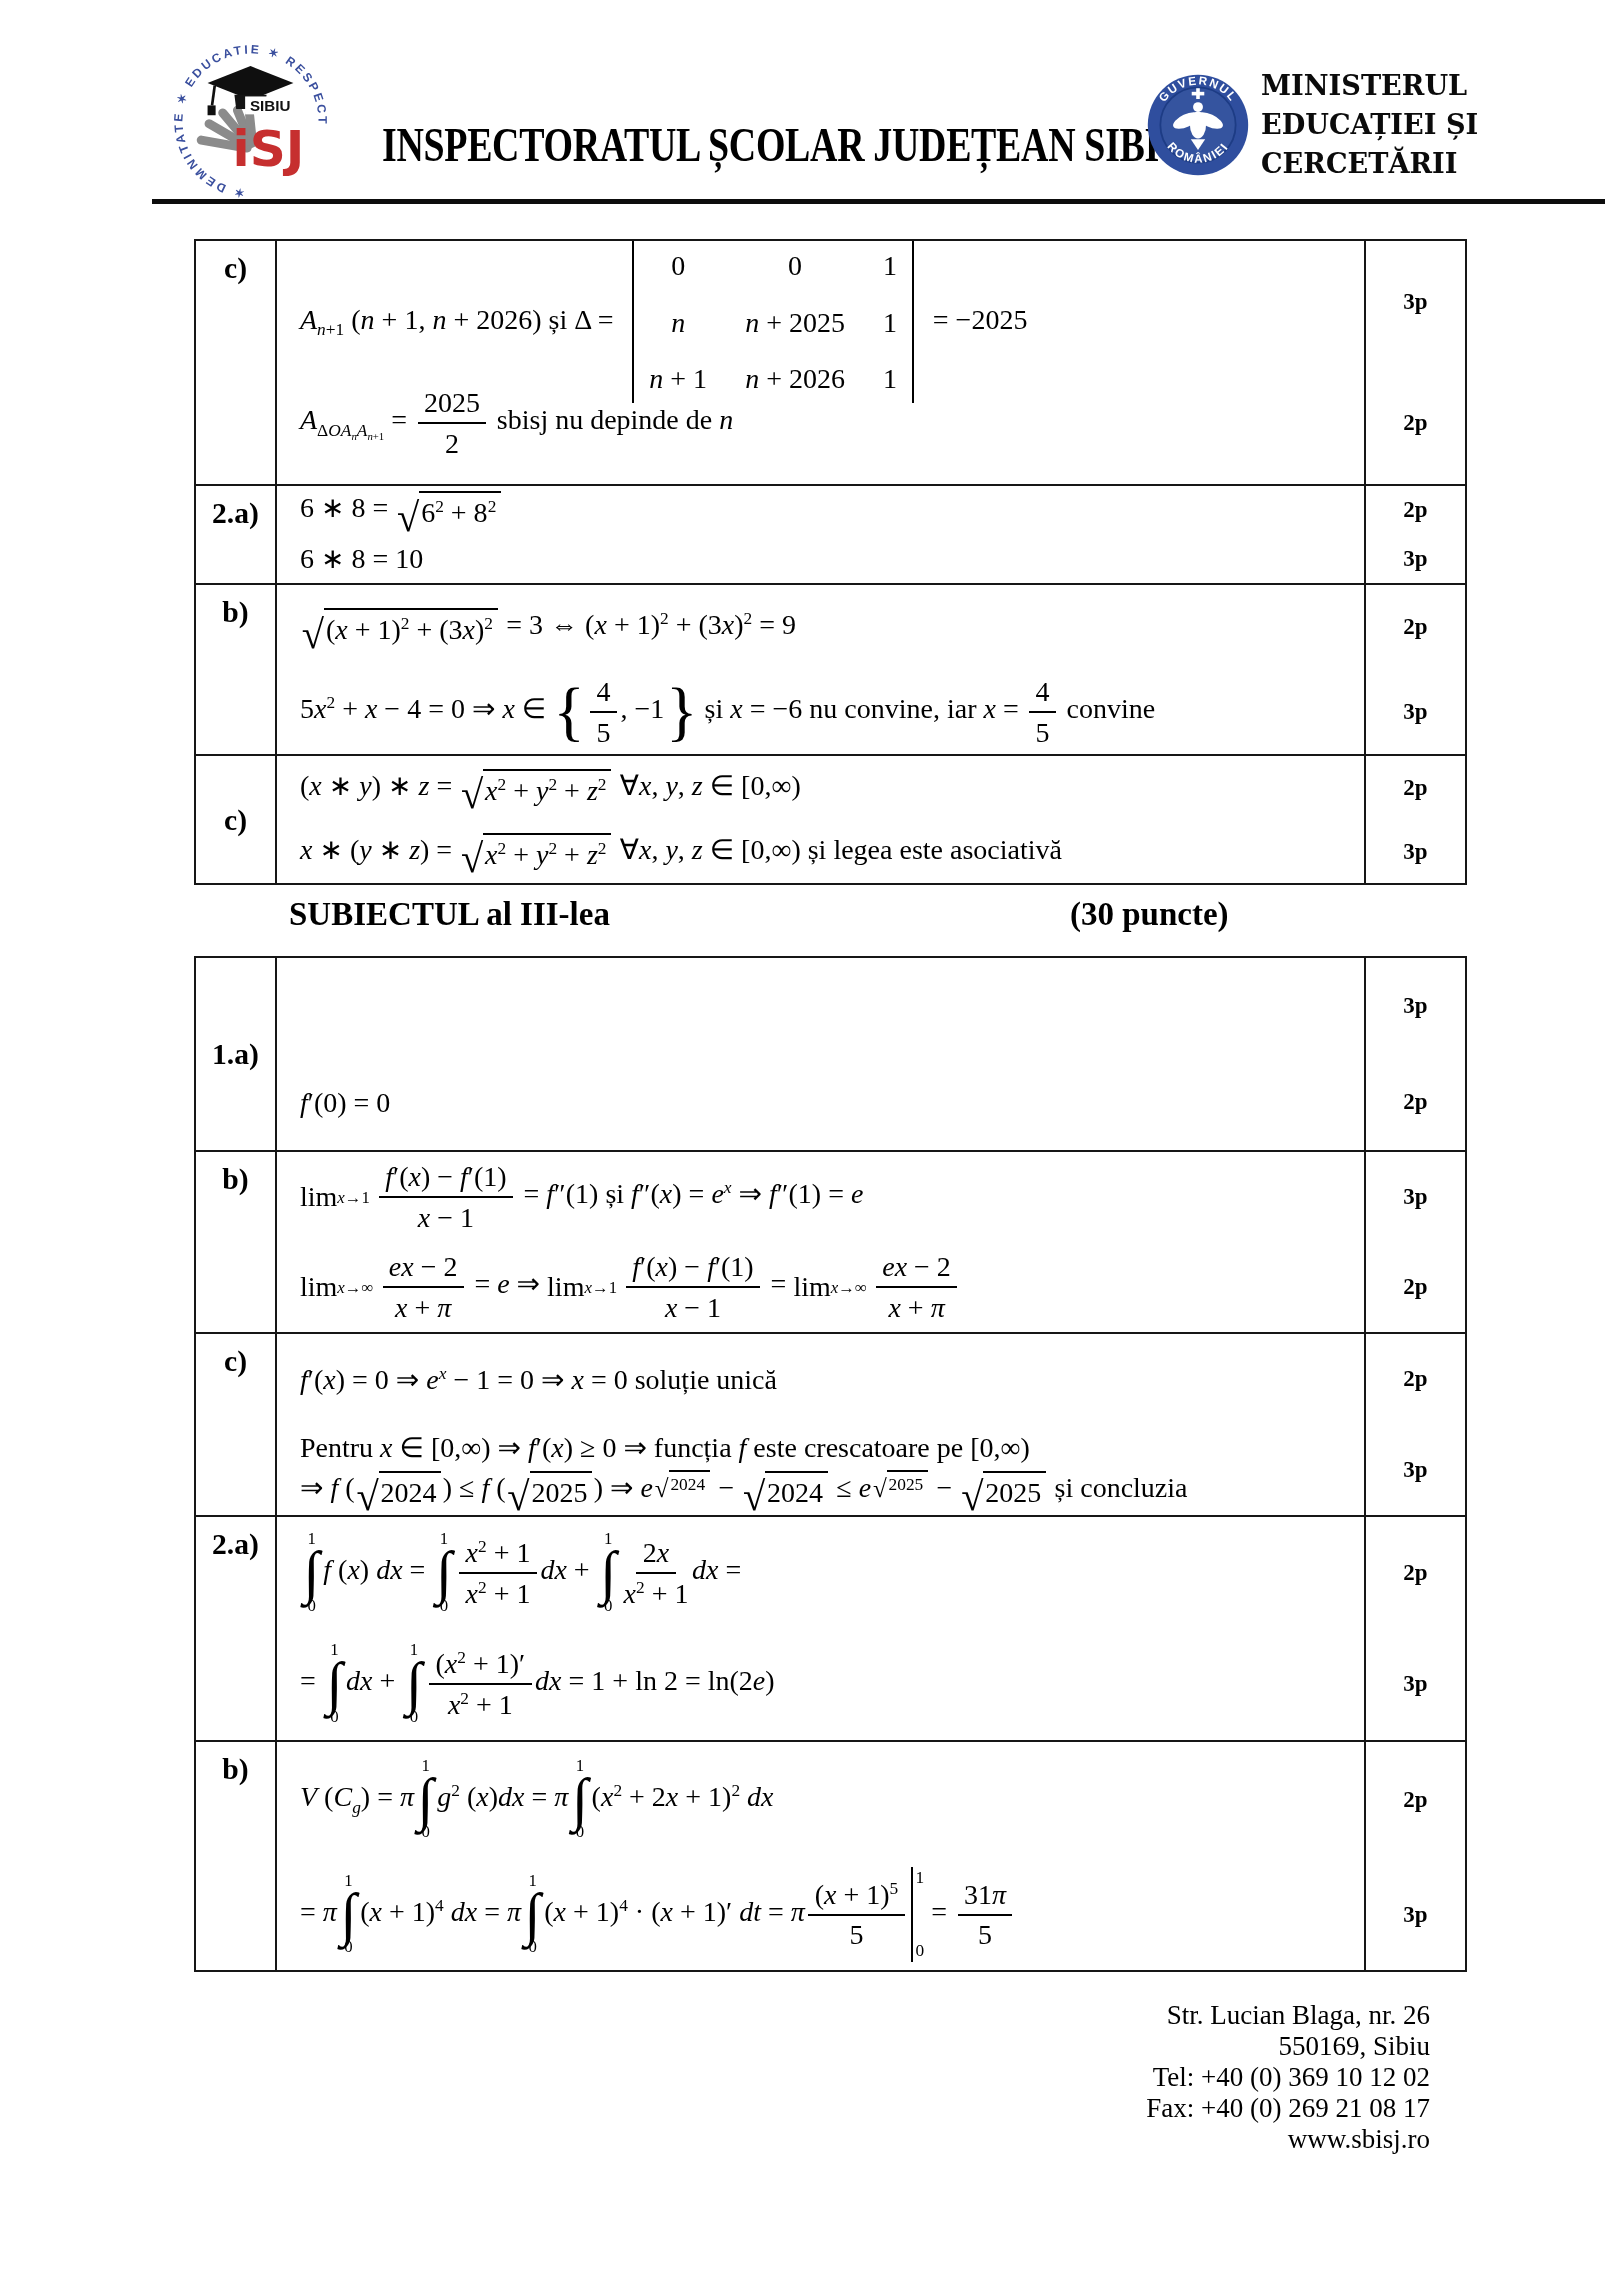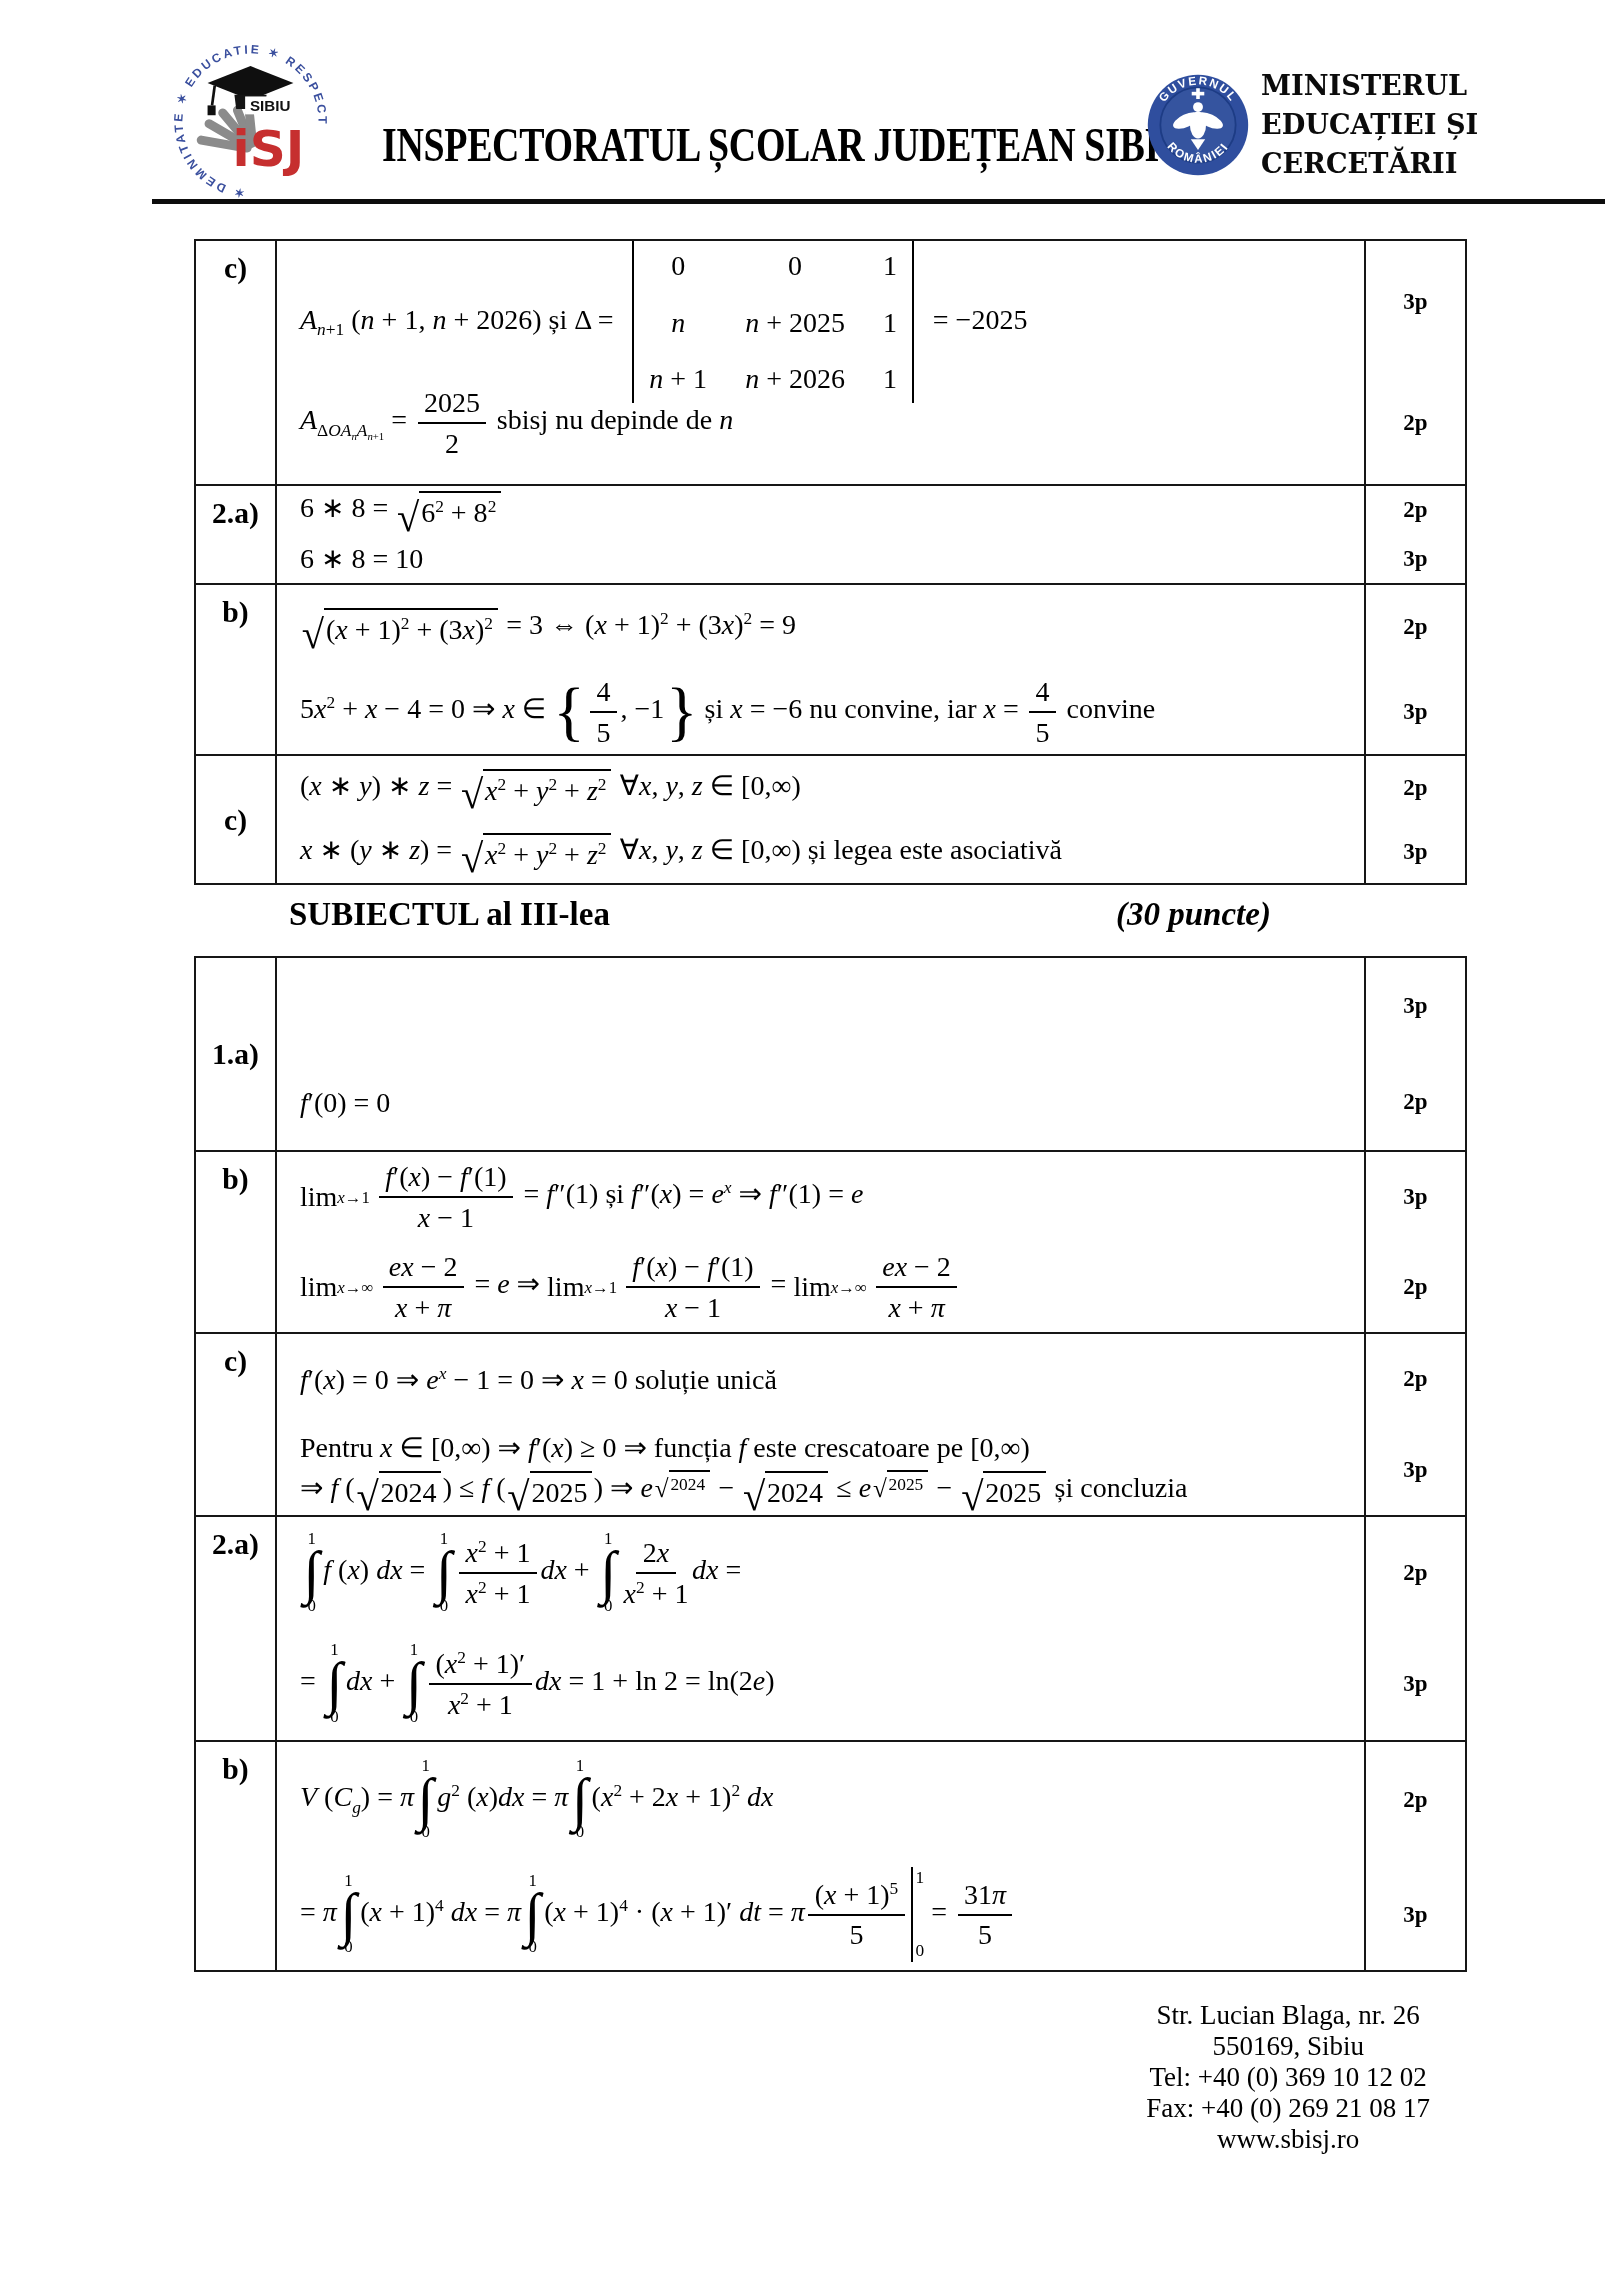--- a/index.html
+++ b/index.html
@@ -62,22 +62,22 @@
   .meval>.elims{display:flex;flex-direction:column;justify-content:space-between;
                 font-size:0.62em;padding-left:2.7px;}
   .msetw{display:inline-flex;align-items:center;vertical-align:middle;}
   .msetbr{font-size:2.35em;line-height:0.8;font-weight:400;}
   .msetc{margin:0 1.8px;}
 
   
   .sec-head{position:absolute;left:194px;top:896px;width:1273px;height:45px;font-weight:bold;
             font-size:33px;}
   .sec-head .sh-title{position:absolute;left:95px;top:0;}
-  .sec-head .sh-pts{position:absolute;left:922px;top:0;font-style:italic;}
-  .footer{position:absolute;right:191px;top:2000px;text-align:center;font-size:27px;line-height:31px;}
+  .sec-head .sh-pts{position:absolute;left:876px;top:0;}
+  .footer{position:absolute;right:191px;top:2000px;text-align:right;font-size:27px;line-height:31px;}
 </style>
 </head>
 <body>
 
 <div class="page">
 
   <svg class="isj-logo" width="161" height="161" viewBox="0 0 180 180">
     <defs>
       <path id="isjArc" d="M 90 166 A 76 76 0 1 1 90.01 166"></path>
     </defs>

